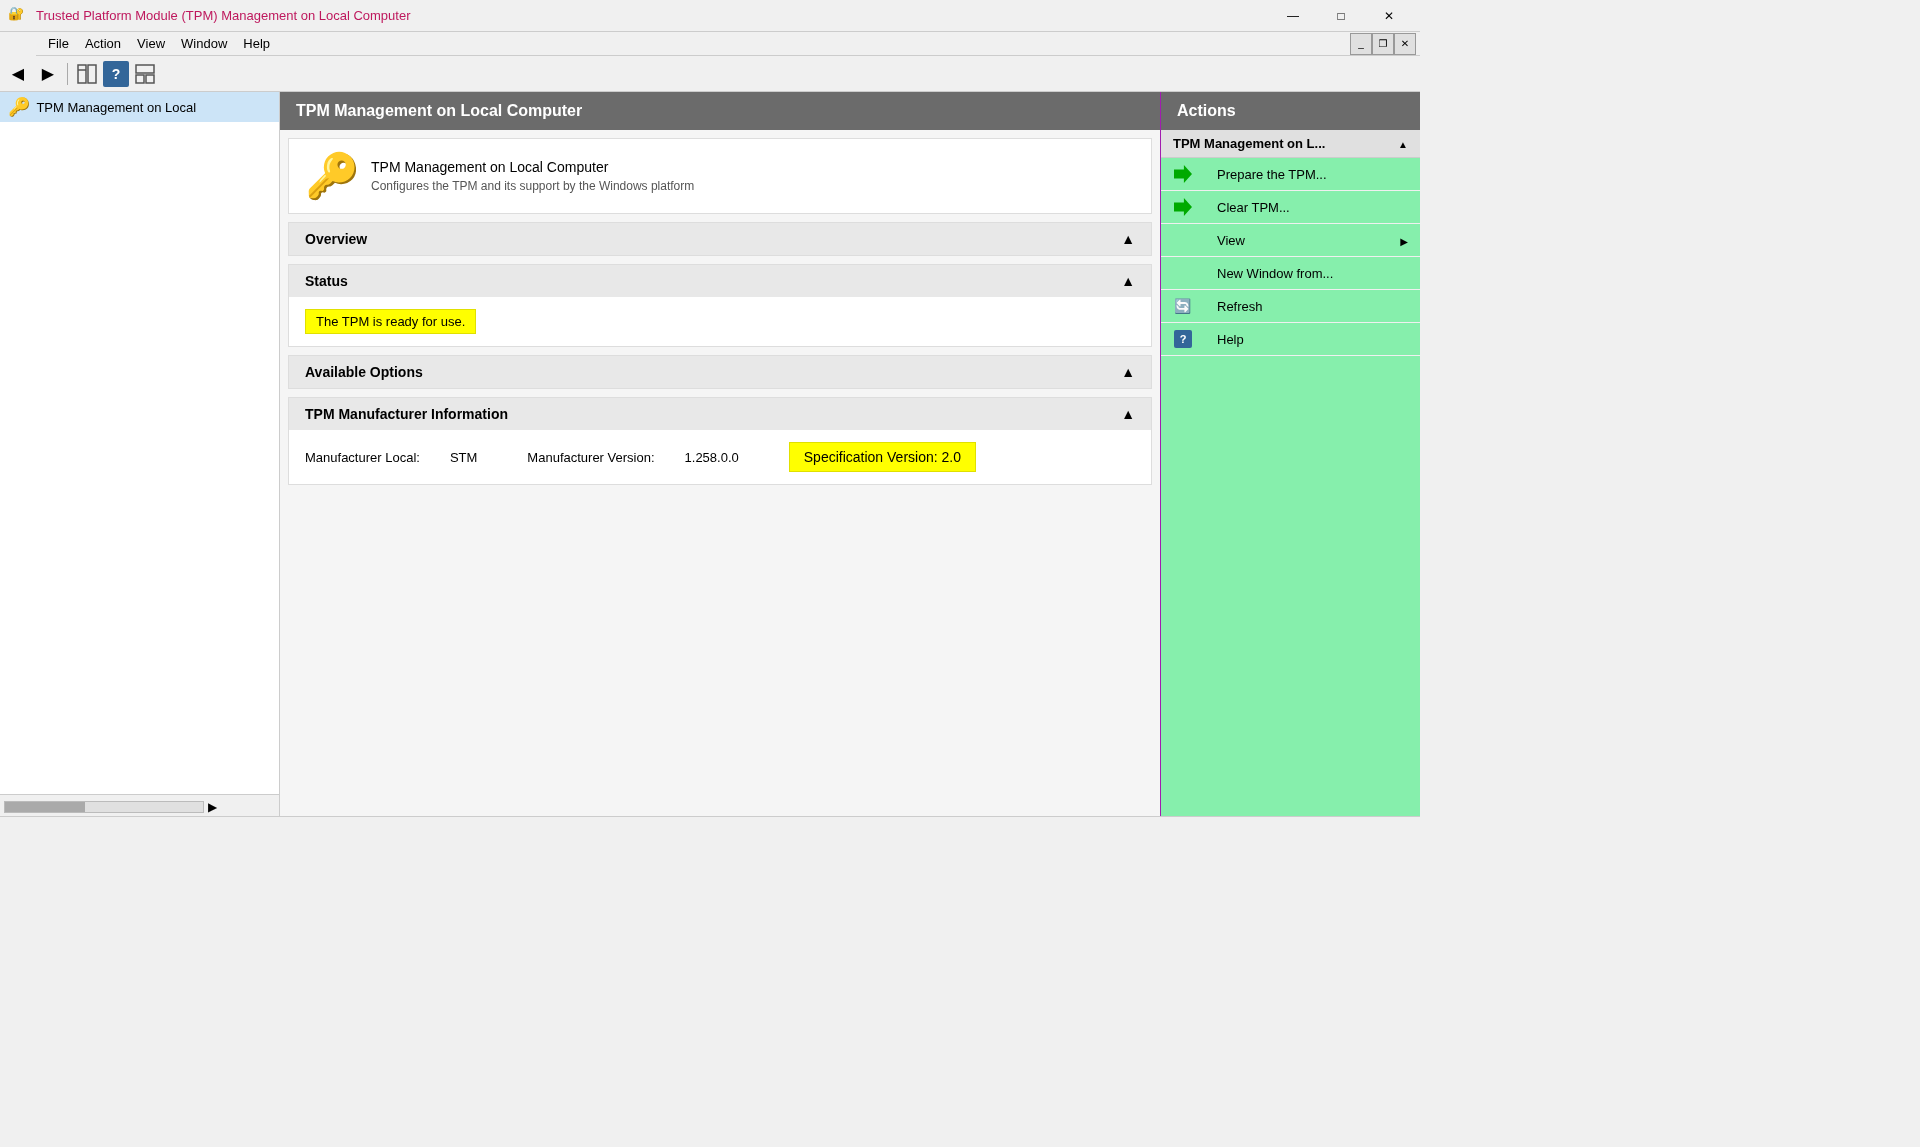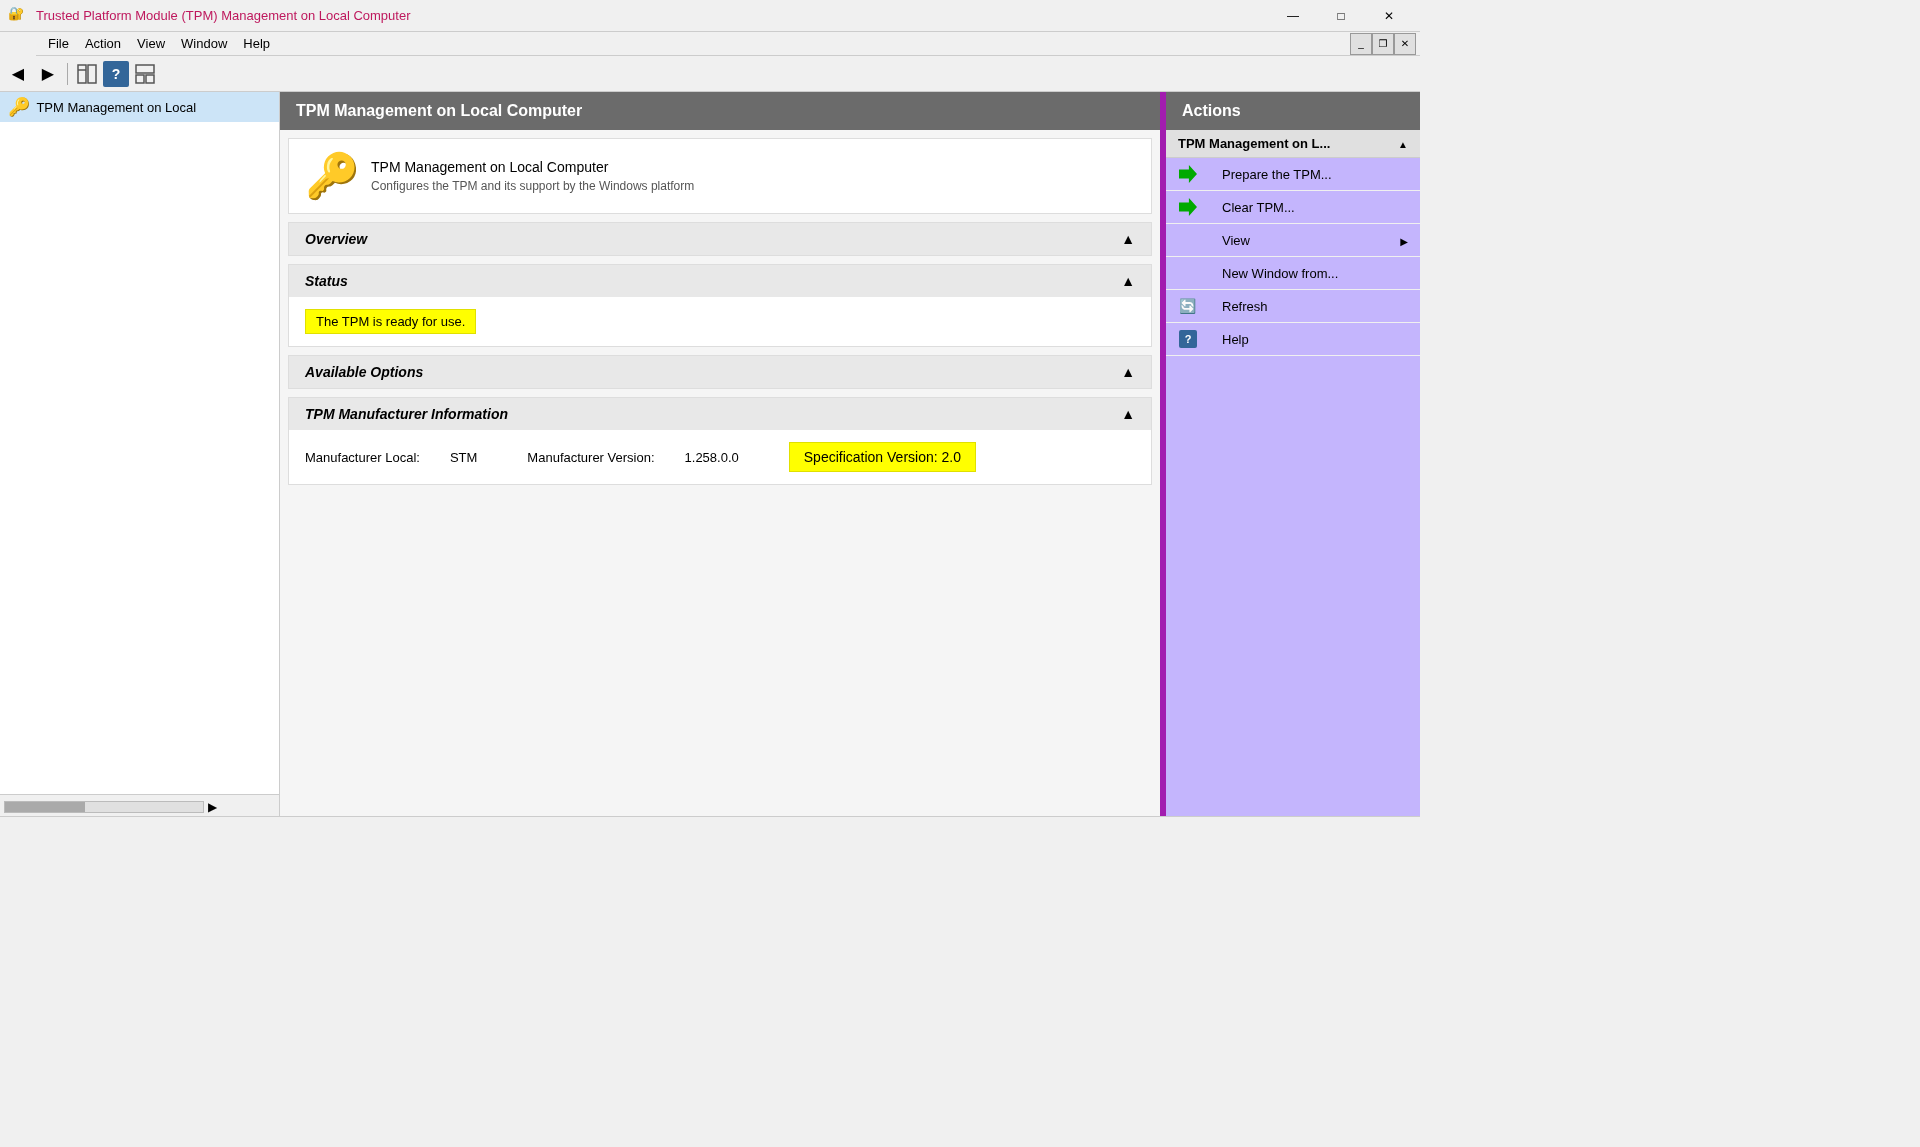--- a/index.html
+++ b/index.html
@@ -101,22 +101,22 @@
     .center-panel {
       flex: 1;
       background: #f5f5f5;
       overflow-y: auto;
       overflow-x: hidden;
     }
 
     
     .right-panel {
       width: 260px;
-      background: #c4b5fd;
-      border-left: 6px solid #a21caf;
+      background: #86efac;
+      border-left: 1px solid #a21caf;
       overflow: auto;
       flex-shrink: 0;
     }
 
     
     .status-bar {
       height: 24px;
       background: #f0f0f0;
       border-top: 1px solid #ccc;
       display: flex;
@@ -151,21 +151,20 @@
       border: 1px solid #ddd;
       margin: 8px;
     }
     .section-header {
       background: #e8e8e8;
       padding: 8px 16px;
       font-weight: bold;
       font-size: 14px;
       display: flex; justify-content: space-between; align-items: flex-start;
       cursor: pointer;
-      font-style: italic;
     }
     .section-content { padding: 12px 16px; }
 
     .status-badge {
       background: #ffff00;
       padding: 4px 10px;
       display: inline-block;
       font-size: 13px;
       border: 1px solid #e0e000;
     }

